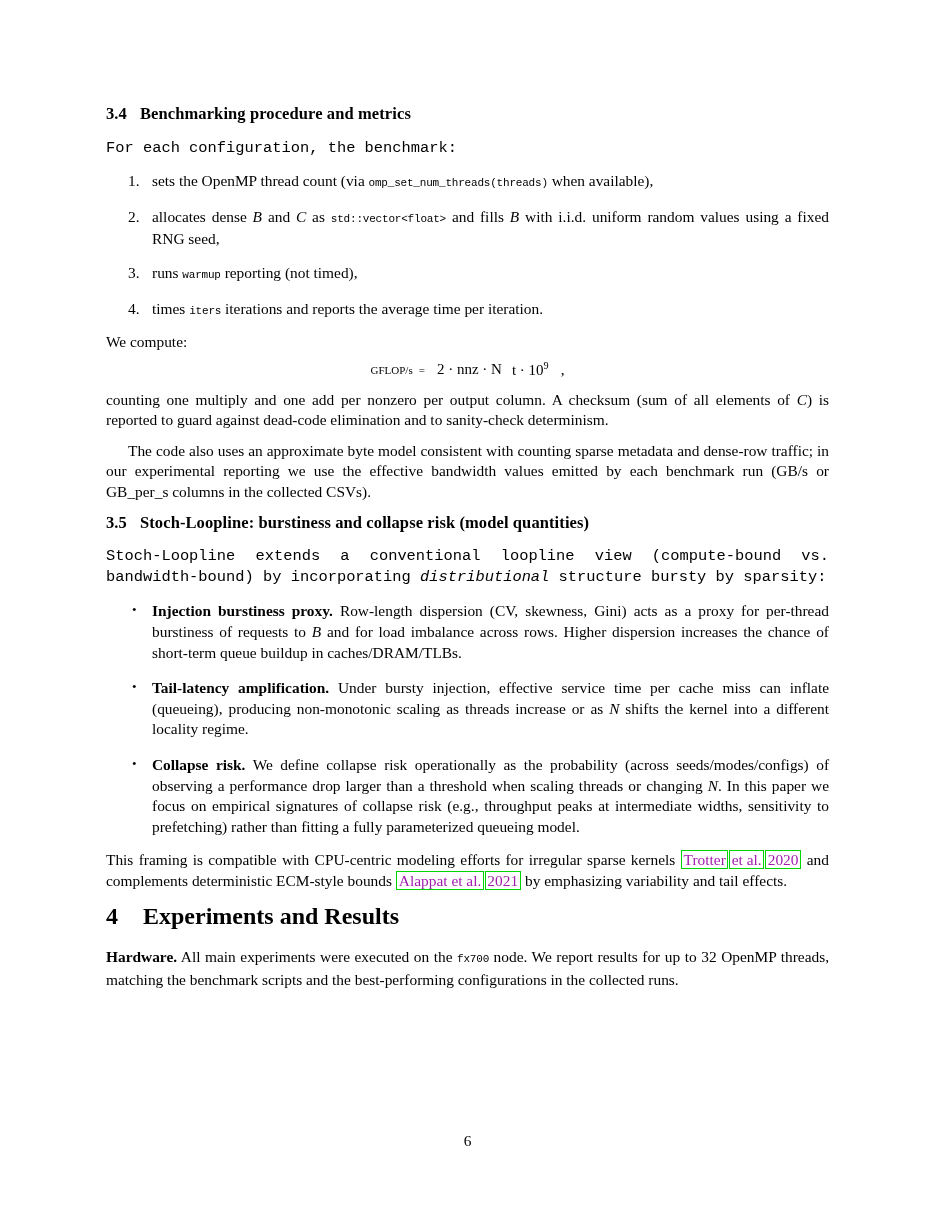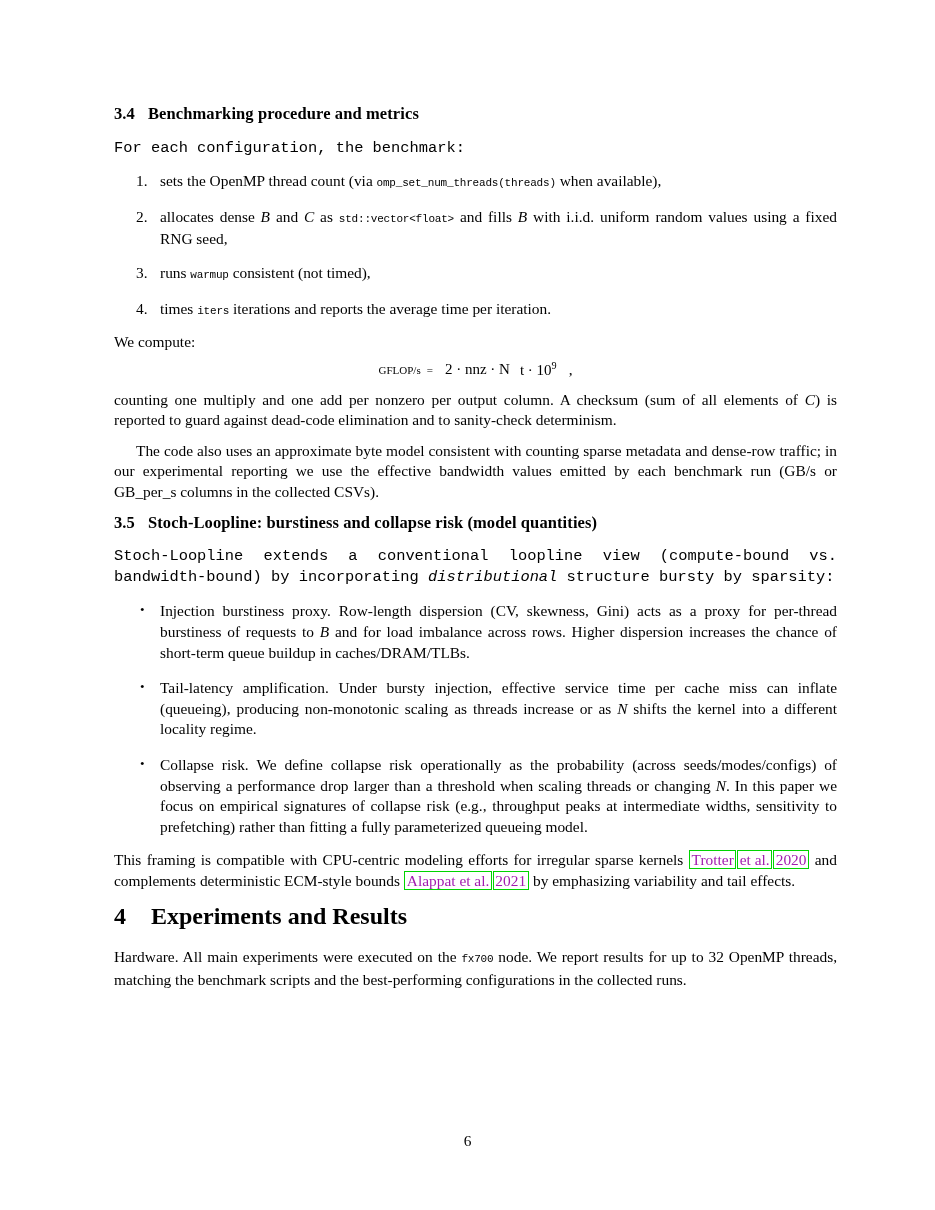--- a/index.html
+++ b/index.html
@@ -14,21 +14,20 @@
     background: #ffffff;
     font-family: "Liberation Serif", "DejaVu Serif", serif;
     color: #000000;
     overflow: hidden;
   }
   .content {
     position: absolute;
     left: 106px;
     top: 104px;
     width: 723px;
-    margin-left: 8px;
   }
 
   
   h2.sec-head {
     font-size: 16.5px;
     font-weight: bold;
     margin: 0 0 13px 0;
     line-height: 1.25;
     letter-spacing: 0.1px;
   }
@@ -98,21 +97,21 @@
     text-align: justify;
   }
   ul.bullist > li:last-child { margin-bottom: 0; }
   ul.bullist > li::before {
     content: "\2022";
     position: absolute;
     left: 26px;
     top: -1px;
     font-size: 13px;
   }
-  .runin { font-weight: normal; }
+  .runin { font-weight: bold; }
 
   
   .mono {
     font-family: Liberation Mono, monospace;
     font-size: 11px;
     letter-spacing: -0.2px;
   }
   .mathit {
     font-style: italic;
     font-family: "Liberation Serif", "DejaVu Serif", serif;
@@ -191,21 +190,21 @@
       <span class="num">3.4</span><span>Benchmarking procedure and metrics</span>
     </h2>
 
     <p class="body tight">For each configuration, the benchmark:</p>
 
     <ol class="numlist">
       <li><span>sets the OpenMP thread count (via </span><span class="mono">omp_set_num_threads(threads)</span><span> when available),</span></li>
 
       <li><span>allocates dense </span><span class="mathit">B</span><span> and </span><span class="mathit">C</span><span> as </span><span class="mono">std::vector&lt;float&gt;</span><span> and fills </span><span class="mathit">B</span><span> with i.i.d. uniform random values using a fixed RNG seed,</span></li>
 
-      <li><span>runs </span><span class="mono">warmup</span><span> consistent (not timed),</span></li>
+      <li><span>runs </span><span class="mono">warmup</span><span> reporting (not timed),</span></li>
 
       <li><span>times </span><span class="mono">iters</span><span> iterations and reports the average time per iteration.</span></li>
     </ol>
 
     <p class="body nomargin">We compute:</p>
 
     <div class="equation">
       <span class="eqinner">
         <span class="eqlhs">GFLOP/s</span>
         <span class="eqlhs">=</span>

